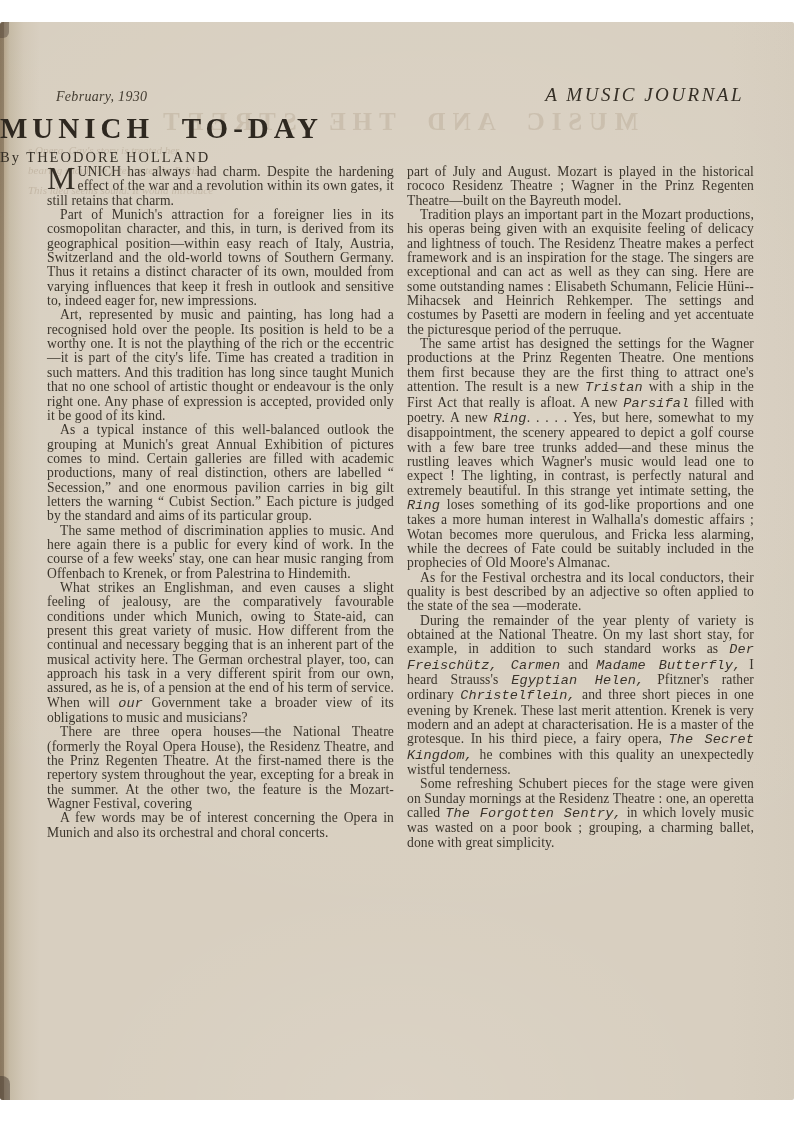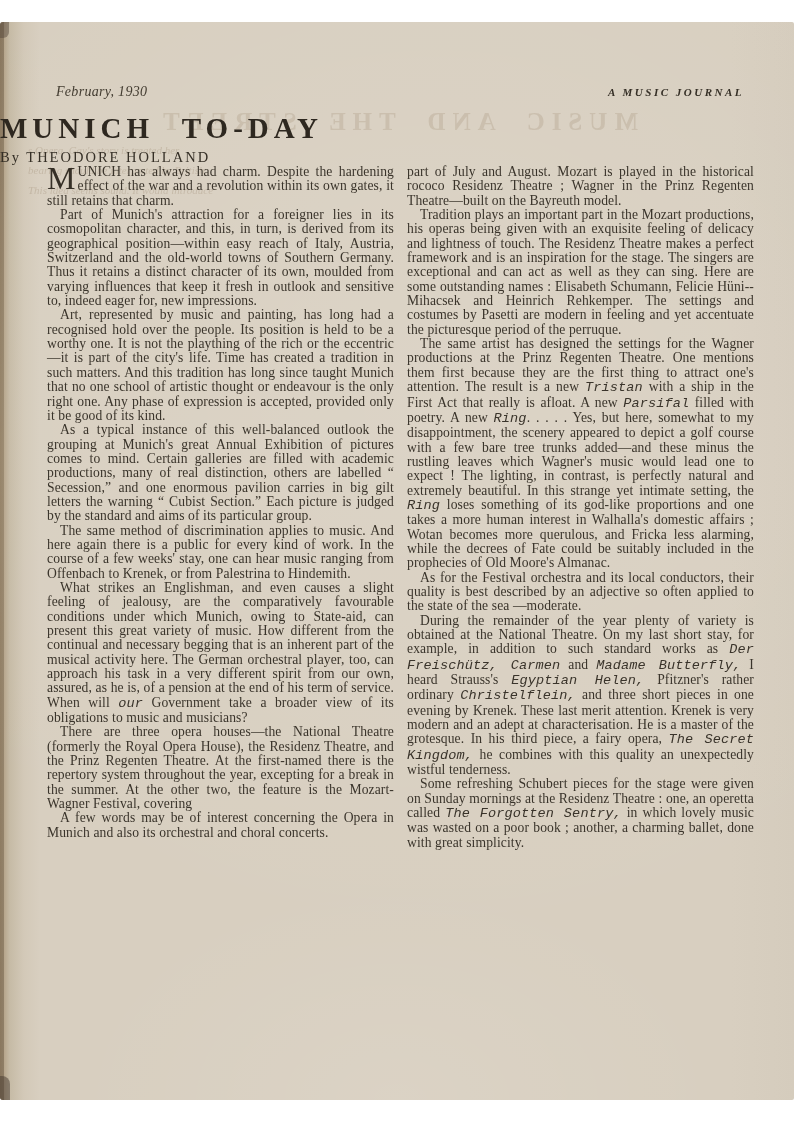--- a/index.html
+++ b/index.html
@@ -45,21 +45,21 @@
     pointer-events:none;
   }
   .header-row{
     position:absolute;top:62px;left:56px;right:50px;
     display:flex;justify-content:space-between;align-items:baseline;gap:41px;
   }
   .date{
     font-style:italic;font-size:14px;color:#433c31;letter-spacing:.3px;
   }
   .journal{
-    font-style:italic;font-weight:bold;font-size:11px;
+    font-style:italic;font-weight:normal;font-size:19px;
     letter-spacing:2.5px;color:#352f26;
   }
   .title{
     position:absolute;top:90px;left:0;right:0;text-align:left;
     font-size:29px;font-weight:bold;letter-spacing:5px;word-spacing:16px;
     color:#2e2820;margin:0;
   }
   .byline{
     position:absolute;top:127px;left:0;right:0;
     font-size:14.5px;font-weight:normal;letter-spacing:2px;color:#352f26;
@@ -116,17 +116,17 @@
         <p class="para"><span>What strikes an Englishman, and even causes a slight feeling of jealousy, are the comparatively favourable conditions under which Munich, owing to State-aid, can present this great variety of music. How different from the continual and necessary begging that is an inherent part of the musical activity here. The German orchestral player, too, can approach his task in a very different spirit from our own, assured, as he is, of a pension at the end of his term of service. When will </span><span class="it">our</span><span> Government take a broader view of its obligations to music and musicians?</span></p>
         <p class="para"><span>There are three opera houses—the National Theatre (formerly the Royal Opera House), the Residenz Theatre, and the Prinz Regenten Theatre. At the first-named there is the repertory system throughout the year, excepting for a break in the summer. At the other two, the feature is the Mozart-Wagner Festival, covering</span></p>
         <p class="para"><span>A few words may be of interest concerning the Opera in Munich and also its orchestral and choral concerts.</span></p>
       </div>
     <div class="col" id="col-right">
         <p class="para noindent"><span>part of July and August. Mozart is played in the historical rococo Residenz Theatre ; Wagner in the Prinz Regenten Theatre—built on the Bayreuth model.</span></p>
         <p class="para"><span>Tradition plays an important part in the Mozart productions, his operas being given with an exquisite feeling of delicacy and lightness of touch. The Residenz Theatre makes a perfect framework and is an inspiration for the stage. The singers are exceptional and can act as well as they can sing. Here are some outstanding names : Elisabeth Schumann, Felicie Hüni--Mihacsek and Heinrich Rehkemper. The settings and costumes by Pasetti are modern in feeling and yet accentuate the picturesque period of the perruque.</span></p>
         <p class="para"><span>The same artist has designed the settings for the Wagner productions at the Prinz Regenten Theatre. One mentions them first because they are the first thing to attract one's attention. The result is a new </span><span class="it">Tristan</span><span> with a ship in the First Act that really is afloat. A new </span><span class="it">Parsifal</span><span> filled with poetry. A new </span><span class="it">Ring</span><span>. . . . . Yes, but here, somewhat to my disappointment, the scenery appeared to depict a golf course with a few bare tree trunks added—and these minus the rustling leaves which Wagner's music would lead one to expect ! The lighting, in contrast, is perfectly natural and extremely beautiful. In this strange yet intimate setting, the </span><span class="it">Ring</span><span> loses something of its god-like proportions and one takes a more human interest in Walhalla's domestic affairs ; Wotan becomes more querulous, and Fricka less alarming, while the decrees of Fate could be suitably included in the prophecies of Old Moore's Almanac.</span></p>
         <p class="para"><span>As for the Festival orchestra and its local conductors, their quality is best described by an adjective so often applied to the state of the sea —moderate.</span></p>
         <p class="para"><span>During the remainder of the year plenty of variety is obtained at the National Theatre. On my last short stay, for example, in addition to such standard works as </span><span class="it">Der Freischütz, Carmen</span><span> and </span><span class="it">Madame Butterfly,</span><span> I heard Strauss's </span><span class="it">Egyptian Helen,</span><span> Pfitzner's rather ordinary </span><span class="it">Christelflein,</span><span> and three short pieces in one evening by Krenek. These last merit attention. Krenek is very modern and an adept at character­isation. He is a master of the grotesque. In his third piece, a fairy opera, </span><span class="it">The Secret Kingdom,</span><span> he combines with this quality an unexpectedly wistful tenderness.</span></p>
-        <p class="para"><span>Some refreshing Schubert pieces for the stage were given on Sunday mornings at the Residenz Theatre : one, an operetta called </span><span class="it">The Forgotten Sentry,</span><span> in which lovely music was wasted on a poor book ; another, a charming ballet, done with great simplicity.</span></p>
+        <p class="para"><span>Some refreshing Schubert pieces for the stage were given on Sunday mornings at the Residenz Theatre : one, an operetta called </span><span class="it">The Forgotten Sentry,</span><span> in which lovely music was wasted on a poor book ; grouping, a charming ballet, done with great simplicity.</span></p>
       </div>
   </div>
 
 </div>
 
 </body></html>

